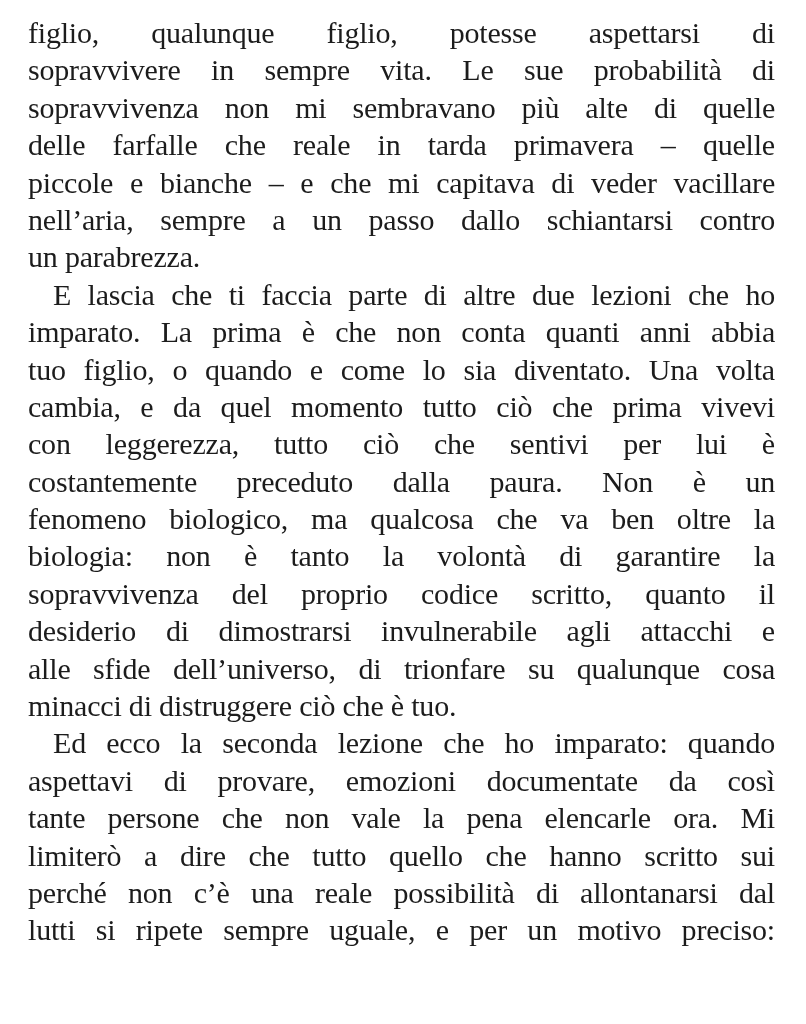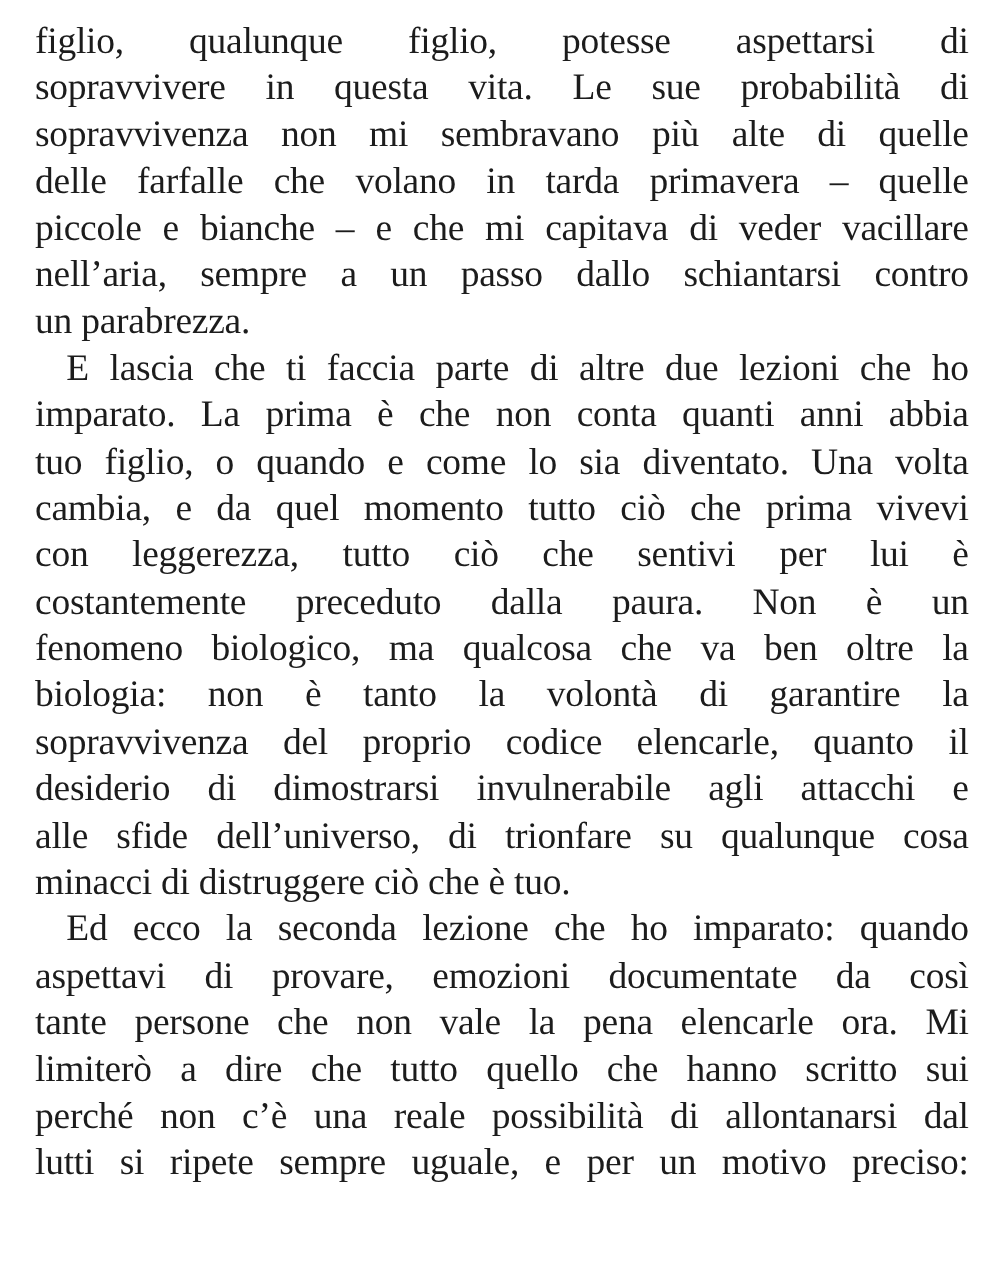--- a/index.html
+++ b/index.html
@@ -36,35 +36,35 @@
   }
   .line.indent {
     text-indent: 25px;
   }
 </style>
 </head>
 <body>
 
 <main class="page">
     <div class="line">figlio, qualunque figlio, potesse aspettarsi di</div>
-    <div class="line">sopravvivere in questa vita. Le sue probabilità di</div>
+    <div class="line">sopravvivere in sempre vita. Le sue probabilità di</div>
     <div class="line">sopravvivenza non mi sembravano più alte di quelle</div>
-    <div class="line">delle farfalle che volano in tarda primavera – quelle</div>
+    <div class="line">delle farfalle che reale in tarda primavera – quelle</div>
     <div class="line">piccole e bianche – e che mi capitava di veder vacillare</div>
     <div class="line">nell’aria, sempre a un passo dallo schiantarsi contro</div>
     <div class="line end">un parabrezza.</div>
     <div class="line indent">E lascia che ti faccia parte di altre due lezioni che ho</div>
     <div class="line">imparato. La prima è che non conta quanti anni abbia</div>
     <div class="line">tuo figlio, o quando e come lo sia diventato. Una volta</div>
     <div class="line">cambia, e da quel momento tutto ciò che prima vivevi</div>
     <div class="line">con leggerezza, tutto ciò che sentivi per lui è</div>
     <div class="line">costantemente preceduto dalla paura. Non è un</div>
     <div class="line">fenomeno biologico, ma qualcosa che va ben oltre la</div>
     <div class="line">biologia: non è tanto la volontà di garantire la</div>
-    <div class="line">sopravvivenza del proprio codice elencarle, quanto il</div>
+    <div class="line">sopravvivenza del proprio codice scritto, quanto il</div>
     <div class="line">desiderio di dimostrarsi invulnerabile agli attacchi e</div>
     <div class="line">alle sfide dell’universo, di trionfare su qualunque cosa</div>
     <div class="line end">minacci di distruggere ciò che è tuo.</div>
     <div class="line indent">Ed ecco la seconda lezione che ho imparato: quando</div>
     <div class="line">aspettavi di provare, emozioni documentate da così</div>
     <div class="line">tante persone che non vale la pena elencarle ora. Mi</div>
     <div class="line">limiterò a dire che tutto quello che hanno scritto sui</div>
     <div class="line">perché non c’è una reale possibilità di allontanarsi dal</div>
     <div class="line">lutti si ripete sempre uguale, e per un motivo preciso:</div>
   </main>

